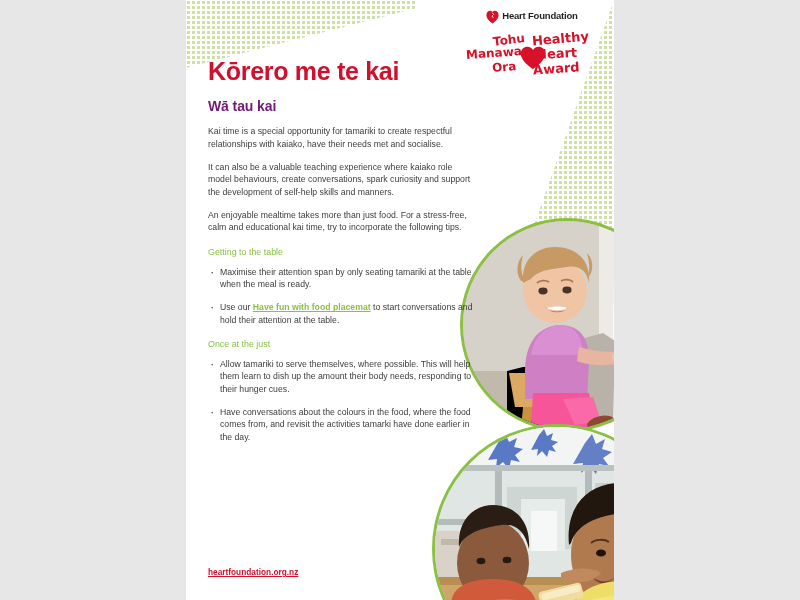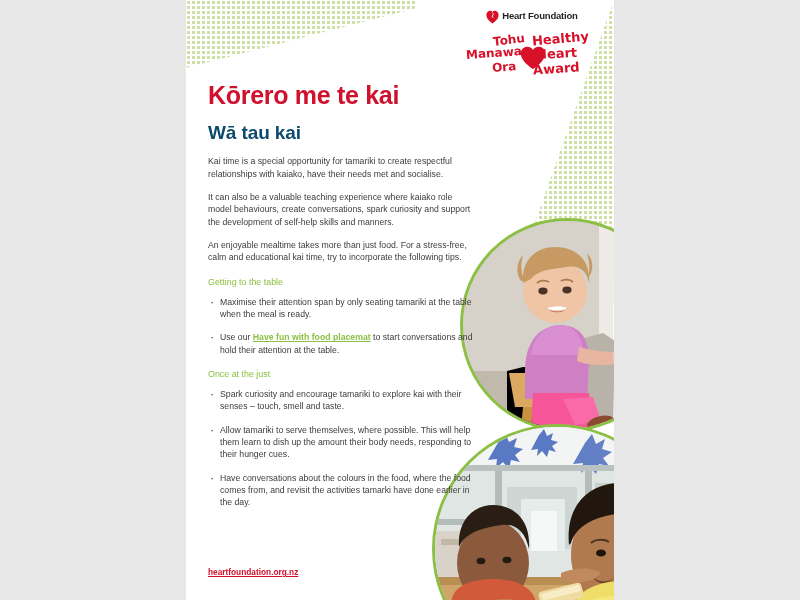--- a/index.html
+++ b/index.html
@@ -108,37 +108,36 @@
     z-index: 3;
   }
 
   
   #content {
     position: absolute;
     left: 22px;
     top: 58px;
     width: 268px;
     z-index: 5;
-    margin-top: 24px;
   }
 
   #page-title {
     margin: 0 0 14px 0;
     font-size: 25px;
     line-height: 1.05;
     font-weight: bold;
     color: #d0102c;
     letter-spacing: -0.3px;
   }
 
   #subtitle {
     margin: 0 0 11px 0;
-    font-size: 19px;
-    font-weight: bold;
-    color: #0c4a6e;
+    font-size: 14px;
+    font-weight: bold;
+    color: #701a75;
     letter-spacing: -0.1px;
   }
 
   .para {
     margin: 0 0 11px 0;
     font-size: 8.7px;
     line-height: 1.42;
     color: #3c3c3b;
   }
 
@@ -387,23 +386,20 @@
           <span>Maximise their attention span by only seating tamariki at the table when the meal is ready.</span>
         </li>
         <li>
           <span>Use our </span><a class="link-green" href="#">Have fun with food placemat</a><span> to start conversations and hold their attention at the table.</span>
         </li>
       </ul>
 
       <h3 class="section-heading">Once at the just</h3>
       <ul class="bullets">
         <li>
-          <span>Spark curiosity and encourage tamariki to explore kai with their senses – touch, smell and taste.</span>
-        </li>
-        <li>
           <span>Allow tamariki to serve themselves, where possible. This will help them learn to dish up the amount their body needs, responding to their hunger cues.</span>
         </li>
         <li>
           <span>Have conversations about the colours in the food, where the food comes from, and revisit the activities tamarki have done earlier in the day.</span>
         </li>
       </ul>
 
     </div>
 
     <a id="footer-url" href="#">heartfoundation.org.nz</a>

